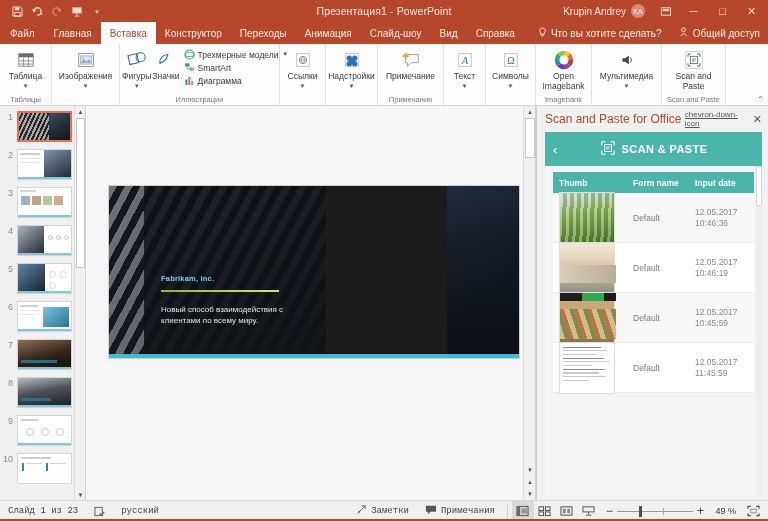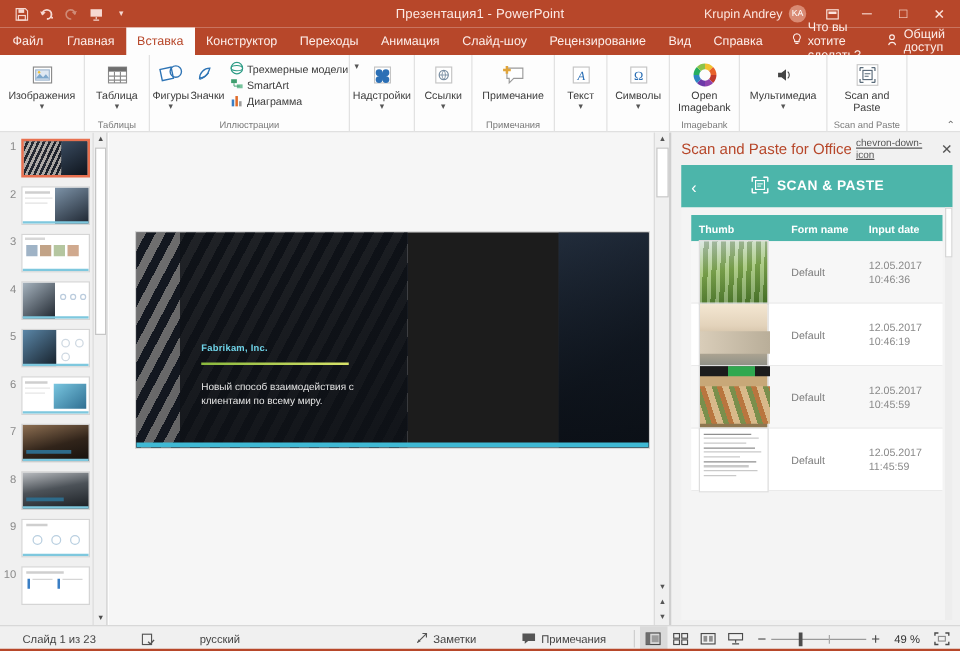--- a/index.html
+++ b/index.html
@@ -193,21 +193,21 @@
   .row-date { font-size: 8.5px; color: #8a8a8a; line-height: 11px; }
   .tp-scroll { position: absolute; right: 0; top: 34px; width: 6px; bottom: 0; background: #ededed; }
   .tp-scroll-thumb { position: absolute; right: 0; top: 0; width: 6px; height: 40px; background: #fff; border: 1px solid #d6d6d6; }
 
   
   .statusbar {
     position: absolute; left: 0; bottom: 0; width: 768px; height: 21px;
     background: #f0f0f0; border-top: 1px solid #d8d8d8;
     display: flex; align-items: center; font-size: 9px; color: #444;
   }
-  .sb-item { display: flex; align-items: center; gap: 4px; padding: 0 18px; height: 21px; }
+  .sb-item { display: flex; align-items: center; gap: 4px; padding: 0 8px; height: 21px; font-family: Liberation Mono, monospace; }
   .sb-right { margin-left: auto; display: flex; align-items: center; height: 21px; }
   .view-btn { width: 22px; height: 21px; display: flex; align-items: center; justify-content: center; color: #555; }
   .view-btn.active { background: #dadada; }
   .zoom-slider { display: flex; align-items: center; gap: 4px; padding: 0 6px; }
   .zs-track { width: 76px; height: 1px; background: #9a9a9a; position: relative; }
   .zs-handle { position: absolute; left: 22px; top: -5px; width: 3px; height: 11px; background: #4d4d4d; }
   .zs-mid { position: absolute; left: 46px; top: -3px; width: 1px; height: 7px; background: #aaa; }
   .zoom-val { font-size: 9px; color: #333; width: 26px; text-align: right; }
   .statusline { position: absolute; left: 0; bottom: 0; width: 768px; height: 2px; background: #b7472a; }
 </style>
@@ -268,21 +268,20 @@
   </div>
 
   <div class="tabstrip">
     <div class="tab file">Файл</div>
     <div class="tab">Главная</div>
     <div class="tab active">Вставка</div>
     <div class="tab">Конструктор</div>
     <div class="tab">Переходы</div>
     <div class="tab">Анимация</div>
     <div class="tab">Слайд-шоу</div>
-    <div class="tab">Рецензирование</div>
     <div class="tab">Вид</div>
     <div class="tab">Справка</div>
     <div class="tell-me">
       <span>
         <svg width="9" height="11" viewBox="0 0 10 12">
             <path d="M5 1 a3.2 3.2 0 0 1 2 5.6 V8 H3 V6.6 A3.2 3.2 0 0 1 5 1z" fill="none" stroke="#fdeeea" stroke-width="1"></path>
             <path d="M3.6 9.6 h2.8" stroke="#fdeeea" stroke-width="1"></path>
           </svg>
       </span>
       <span>Что вы хотите сделать?</span>
@@ -294,53 +293,53 @@
             <path d="M1 10 a3.2 3.2 0 0 1 6.2 0" fill="none" stroke="#fdeeea" stroke-width="1"></path>
           </svg>
       </span>
       <span>Общий доступ</span>
     </div>
   </div>
 
   <div class="ribbon">
 
 
+    <div class="rgroup" style="width:52px;">
+      <div class="rgroup-body">
+        <div class="bigbtn">
+          <div class="ic">
+            <svg width="20" height="18" viewBox="0 0 22 20">
+                <rect x="3" y="3" width="16" height="14" fill="#fff" stroke="#8a8a8a"></rect>
+                <rect x="3" y="3" width="16" height="4" fill="#6e6e6e"></rect>
+                <path d="M3 11 h16 M3 14.5 h16 M8.3 7 v10 M13.6 7 v10" stroke="#8a8a8a" stroke-width="1"></path>
+              </svg>
+          </div>
+          <div class="lbl">Таблица</div>
+          <div class="caretdot">▾</div>
+        </div>
+      </div>
+      <div class="rgroup-label">Таблицы</div>
+    </div>
+
     <div class="rgroup" style="width:68px;">
       <div class="rgroup-body" style="justify-content:center;">
         <div class="bigbtn w60">
           <div class="ic">
             <svg width="20" height="20" viewBox="0 0 22 22">
                 <rect x="3" y="4" width="16" height="14" fill="#fff" stroke="#8a8a8a"></rect>
                 <rect x="5" y="6.5" width="12" height="9" fill="#dfe8f2" stroke="#9fb6cf"></rect>
                 <path d="M5 14 l3.5-4 l3 3 l2.5-2.6 l3 3.6z" fill="#7fa8cc"></path>
                 <circle cx="8" cy="8.6" r="1.1" fill="#f0c33c"></circle>
               </svg>
           </div>
           <div class="lbl">Изображения</div>
           <div class="caretdot">▾</div>
         </div>
       </div>
       <div class="rgroup-label"></div>
-    </div>
-
-    <div class="rgroup" style="width:52px;">
-      <div class="rgroup-body">
-        <div class="bigbtn">
-          <div class="ic">
-            <svg width="20" height="18" viewBox="0 0 22 20">
-                <rect x="3" y="3" width="16" height="14" fill="#fff" stroke="#8a8a8a"></rect>
-                <rect x="3" y="3" width="16" height="4" fill="#6e6e6e"></rect>
-                <path d="M3 11 h16 M3 14.5 h16 M8.3 7 v10 M13.6 7 v10" stroke="#8a8a8a" stroke-width="1"></path>
-              </svg>
-          </div>
-          <div class="lbl">Таблица</div>
-          <div class="caretdot">▾</div>
-        </div>
-      </div>
-      <div class="rgroup-label">Таблицы</div>
     </div>
 
     <div class="rgroup" style="width:160px;">
       <div class="rgroup-body">
         <div class="bigbtn">
           <div class="ic">
             <svg width="22" height="20" viewBox="0 0 24 22">
                 <rect x="3" y="5" width="10" height="10" fill="#fff" stroke="#2e74b5" stroke-width="1.2" transform="rotate(-12 8 10)"></rect>
                 <circle cx="16" cy="8" r="5" fill="none" stroke="#2e74b5" stroke-width="1.2"></circle>
               </svg>
@@ -386,47 +385,47 @@
                   <rect x="7.9" y="6.5" width="2.2" height="4.5" fill="#9a9a9a"></rect>
                 </svg>
             </span>
             <span>Диаграмма</span>
           </div>
         </div>
       </div>
       <div class="rgroup-label">Иллюстрации</div>
     </div>
 
-    <div class="rgroup" style="width:52px;">
-      <div class="rgroup-body">
-        <div class="bigbtn">
-          <div class="ic">
-            <svg width="20" height="20" viewBox="0 0 22 22">
-                <rect x="4" y="4" width="14" height="14" fill="#fff" stroke="#c4c4c4"></rect>
-                <path d="M8 12 a3 3 0 1 1 3-3 a3 3 0 1 1 3 3 a3 3 0 1 1 -3 3 a3 3 0 1 1 -3-3z" fill="#2b6fb5"></path>
-              </svg>
-          </div>
-          <div class="lbl">Надстройки</div>
-          <div class="caretdot">▾</div>
-        </div>
-      </div>
-      <div class="rgroup-label"></div>
-    </div>
-
     <div class="rgroup" style="width:46px;">
       <div class="rgroup-body">
         <div class="bigbtn">
           <div class="ic">
             <svg width="20" height="20" viewBox="0 0 22 22">
                 <rect x="4" y="4" width="14" height="14" fill="#fff" stroke="#c4c4c4"></rect>
                 <circle cx="11" cy="11" r="4" fill="none" stroke="#7a8fa3" stroke-width="1.1"></circle>
                 <path d="M7 11 h8 M11 7 a6 6 0 0 1 0 8 M11 7 a6 6 0 0 0 0 8" fill="none" stroke="#7a8fa3" stroke-width=".8"></path>
               </svg>
           </div>
           <div class="lbl">Ссылки</div>
+          <div class="caretdot">▾</div>
+        </div>
+      </div>
+      <div class="rgroup-label"></div>
+    </div>
+
+    <div class="rgroup" style="width:52px;">
+      <div class="rgroup-body">
+        <div class="bigbtn">
+          <div class="ic">
+            <svg width="20" height="20" viewBox="0 0 22 22">
+                <rect x="4" y="4" width="14" height="14" fill="#fff" stroke="#c4c4c4"></rect>
+                <path d="M8 12 a3 3 0 1 1 3-3 a3 3 0 1 1 3 3 a3 3 0 1 1 -3 3 a3 3 0 1 1 -3-3z" fill="#2b6fb5"></path>
+              </svg>
+          </div>
+          <div class="lbl">Надстройки</div>
           <div class="caretdot">▾</div>
         </div>
       </div>
       <div class="rgroup-label"></div>
     </div>
 
     <div class="rgroup" style="width:66px;">
       <div class="rgroup-body" style="justify-content:center;">
         <div class="bigbtn w56">
           <div class="ic">

